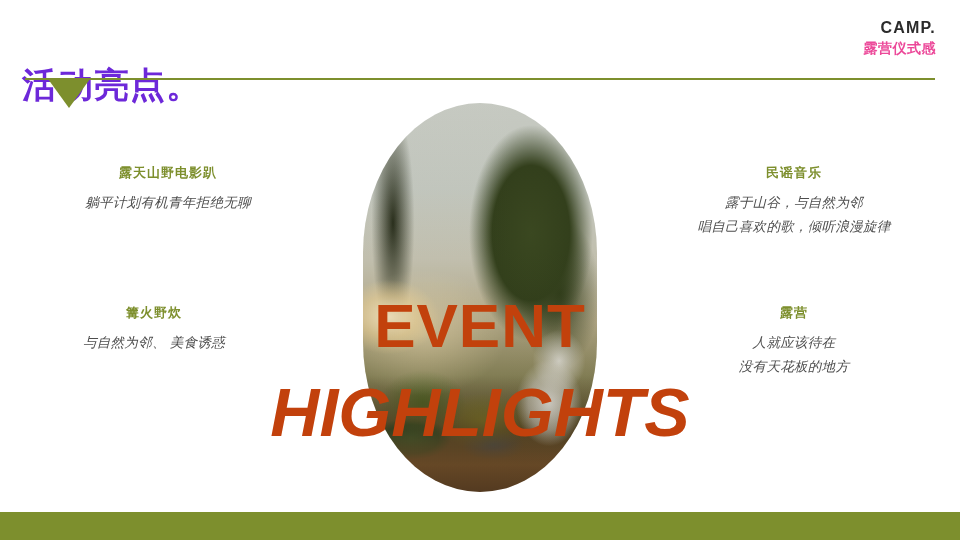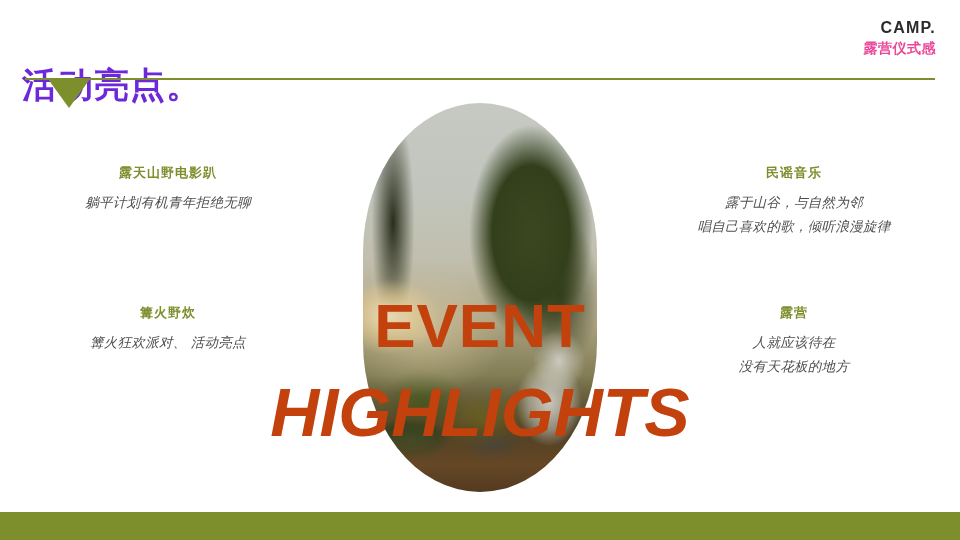--- a/index.html
+++ b/index.html
@@ -161,21 +161,21 @@
   .feature p {
     margin: 0;
     font-size: 13.5px;
     color: #4d4d4d;
     line-height: 1.75;
     letter-spacing: 0.3px;
     font-style: italic;
   }
 
   .feature-left-top   { left: 18px;  top: 166px; }
-  .feature-left-bottom{ left: 18px;  top: 306px; }
+  .feature-left-bottom{ left: 4px;  top: 306px; }
   .feature-right-top  { left: 644px; top: 166px; }
   .feature-right-bottom{left: 644px; top: 306px; }
 
   
   .bottom-bar {
     position: absolute;
     left: 0;
     bottom: 0;
     width: 960px;
     height: 28px;
@@ -207,21 +207,21 @@
     <span class="line2">HIGHLIGHTS</span>
   </div>
 
   <div class="feature feature-left-top">
     <h3>露天山野电影趴</h3>
     <p>躺平计划有机青年拒绝无聊</p>
   </div>
 
   <div class="feature feature-left-bottom">
     <h3>篝火野炊</h3>
-    <p>篝火狂欢派对、 活动亮点</p>
+    <p>与自然为邻、 美食诱惑</p>
   </div>
 
   <div class="feature feature-right-top">
     <h3>民谣音乐</h3>
     <p>露于山谷，与自然为邻</p>
     <p>唱自己喜欢的歌，倾听浪漫旋律</p>
   </div>
 
   <div class="feature feature-right-bottom">
     <h3>露营</h3>

